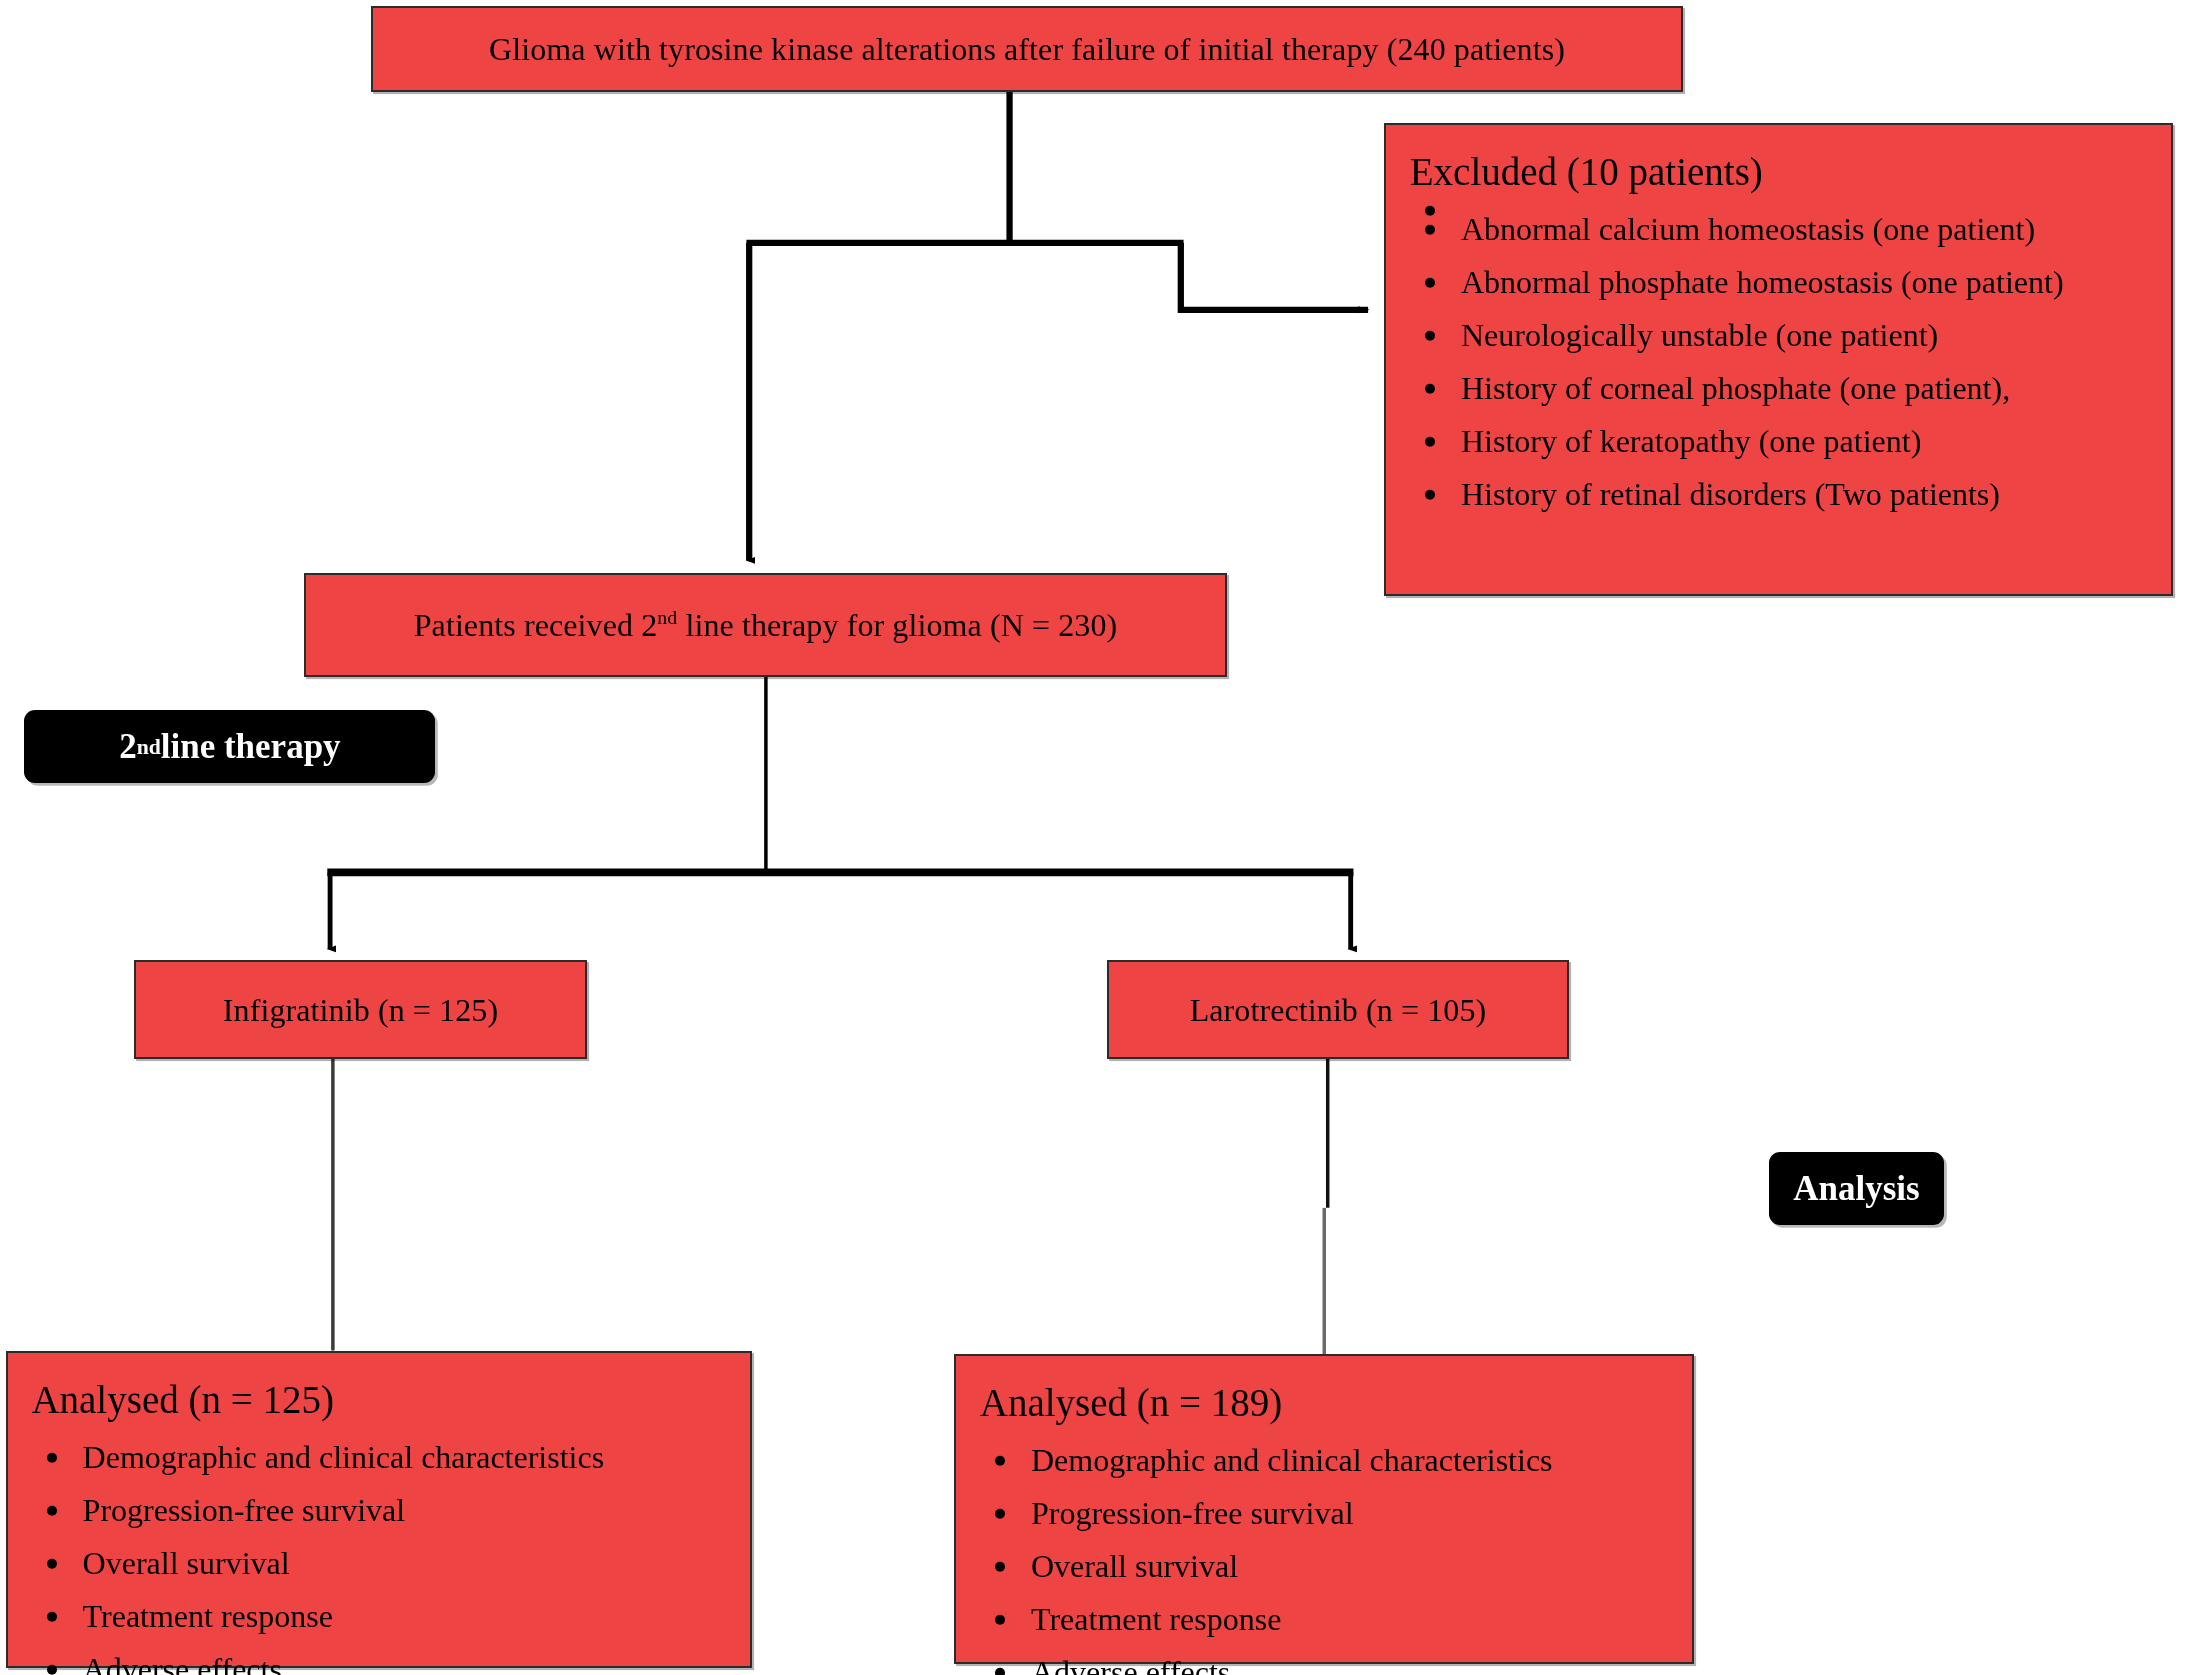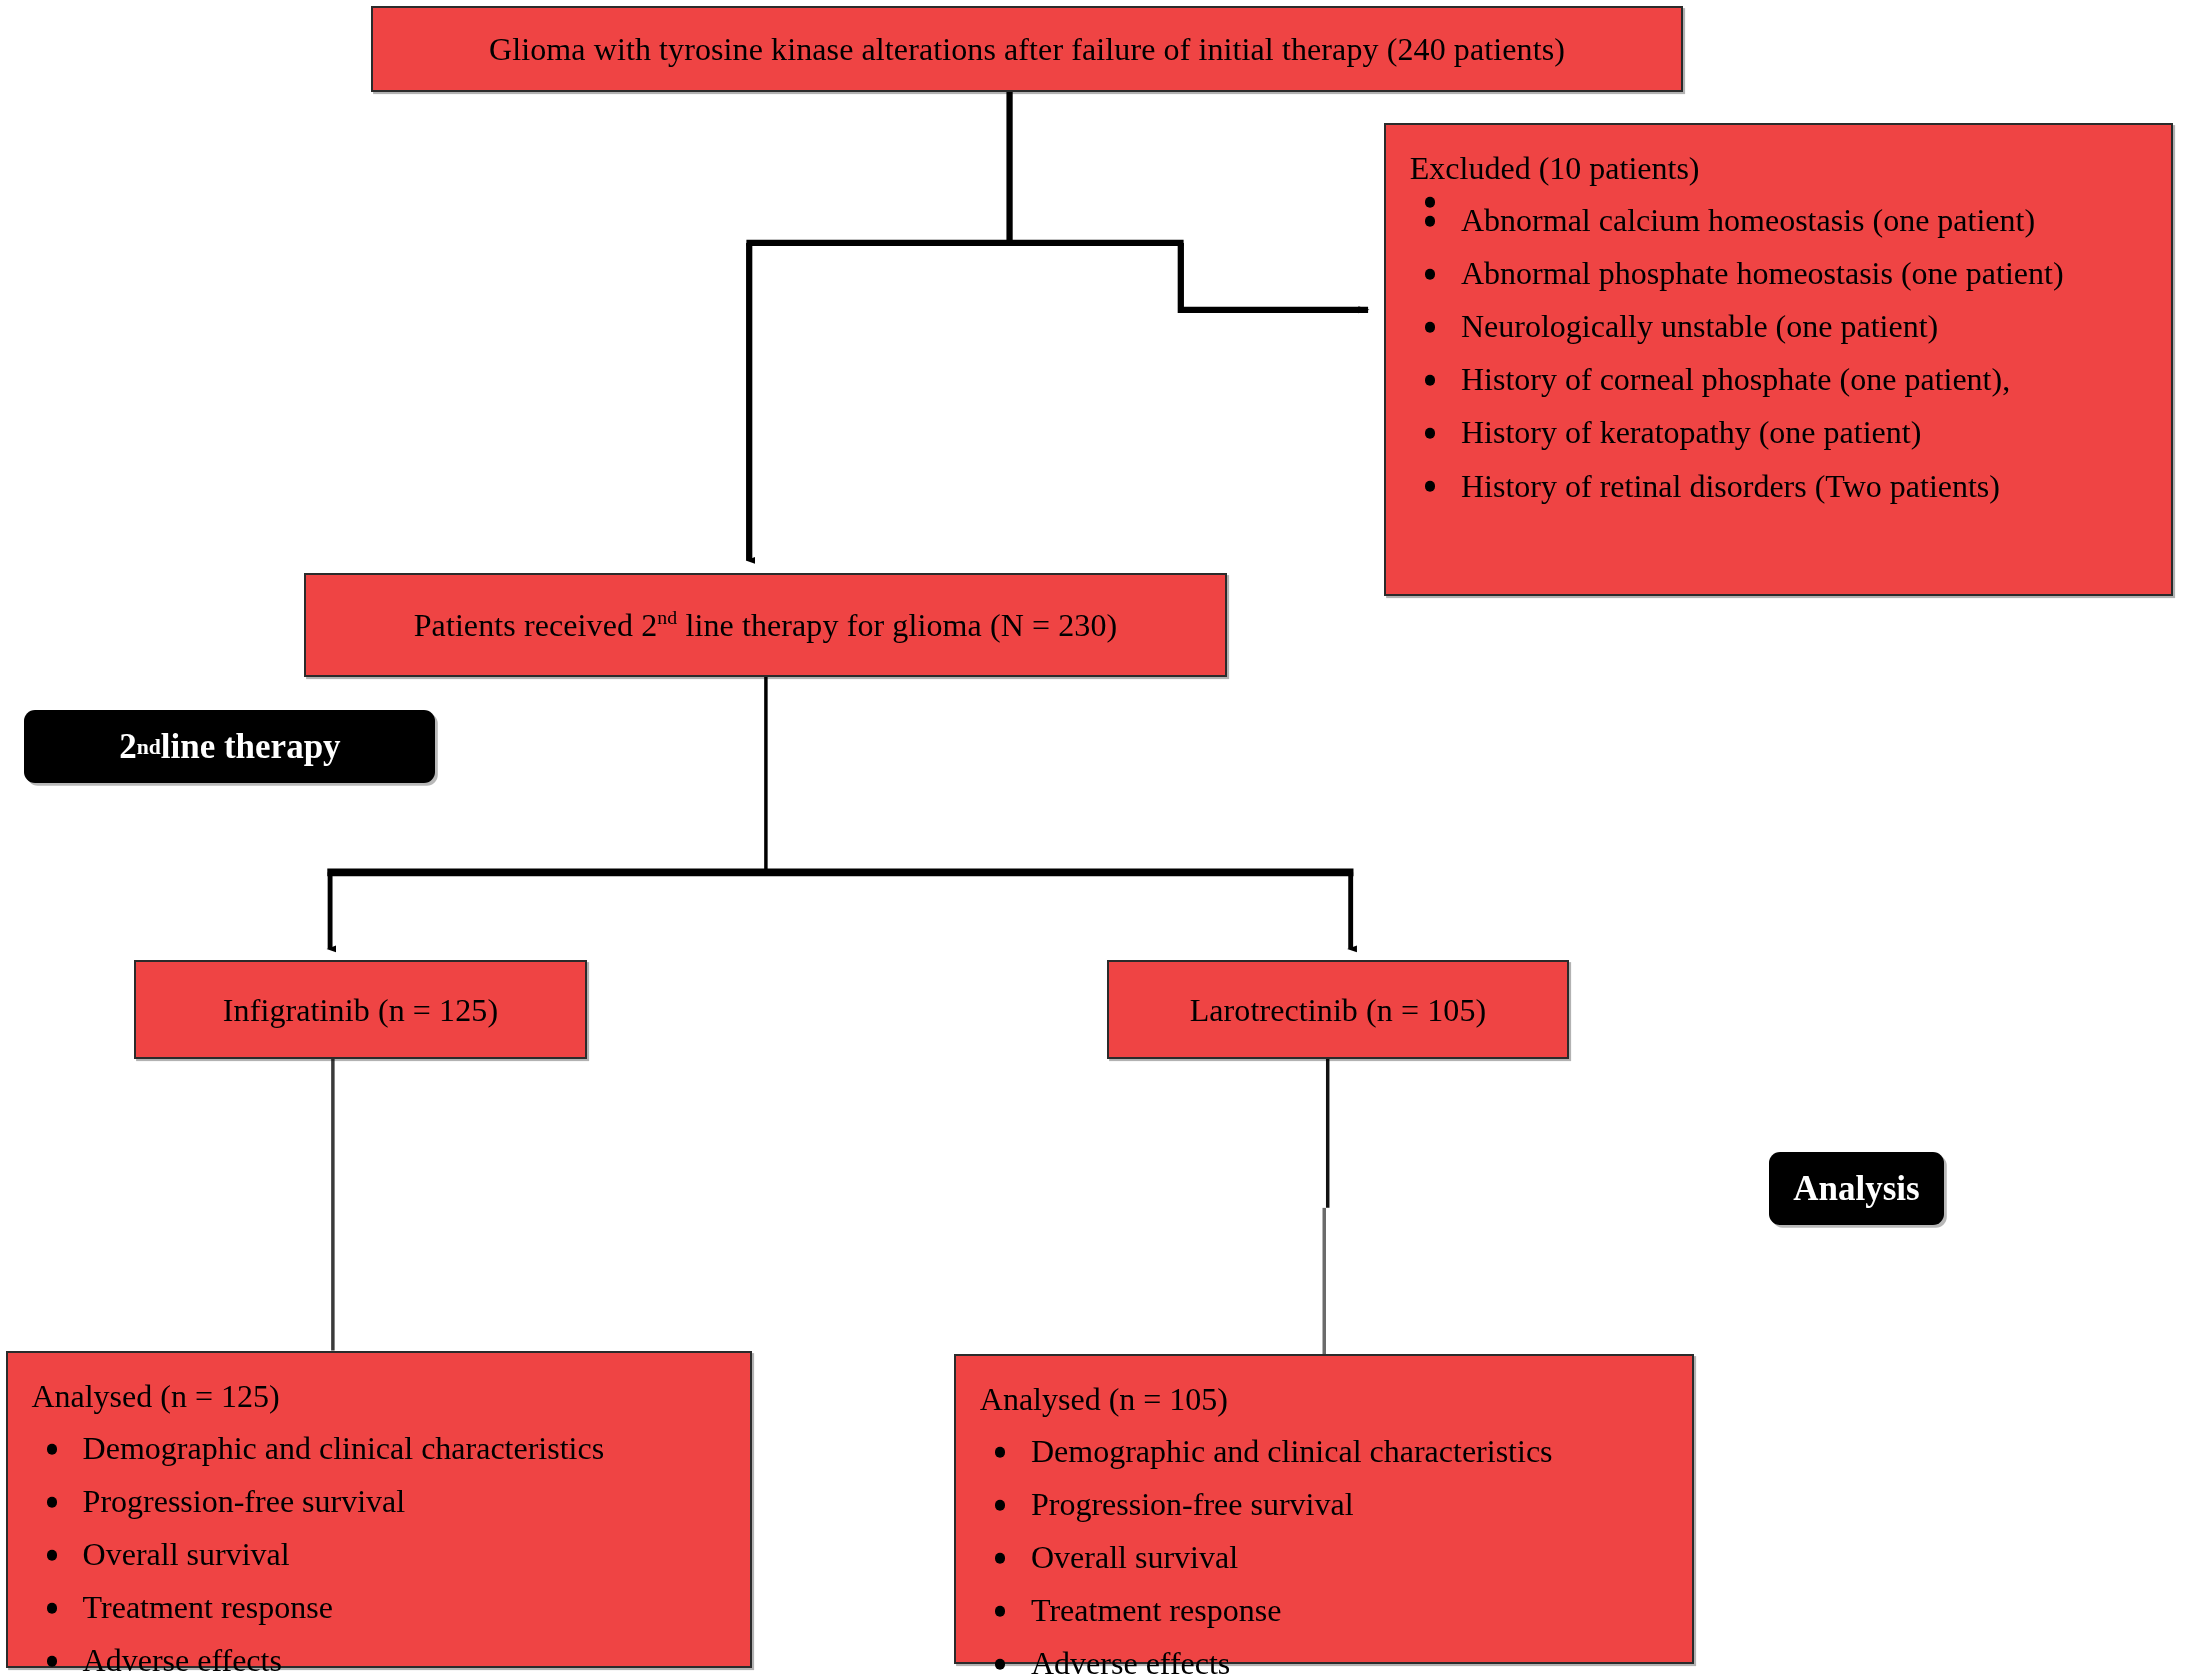--- a/index.html
+++ b/index.html
@@ -40,21 +40,21 @@
   }
   .sup {
     font-size: 0.62em;
     vertical-align: super;
     line-height: 0;
   }
   .list-node {
     padding: 18px 21px 14px 21px;
   }
   .list-title {
-    font-size: 32px;
+    font-size: 39px;
     line-height: 1.2;
     margin: 5.6px 0 2.8px 2.8px;
   }
   ul.bullets {
     list-style: none;
     margin: 0;
     padding: 0;
   }
   ul.bullets li {
     position: relative;
@@ -211,21 +211,21 @@
         <span>Treatment response</span>
       </li>
       <li>
         <span class="bullet-dot"></span>
         <span>Adverse effects</span>
       </li>
     </ul>
   </div>
 
   <div class="node list-node" style="left:954px; top:1354px; width:740px; height:310px;">
-    <div class="list-title">Analysed (n = 105)</div>
+    <div class="list-title">Analysed (n = 189)</div>
     <ul class="bullets">
       <li>
         <span class="bullet-dot"></span>
         <span>Demographic and clinical characteristics</span>
       </li>
       <li>
         <span class="bullet-dot"></span>
         <span>Progression-free survival</span>
       </li>
       <li>

